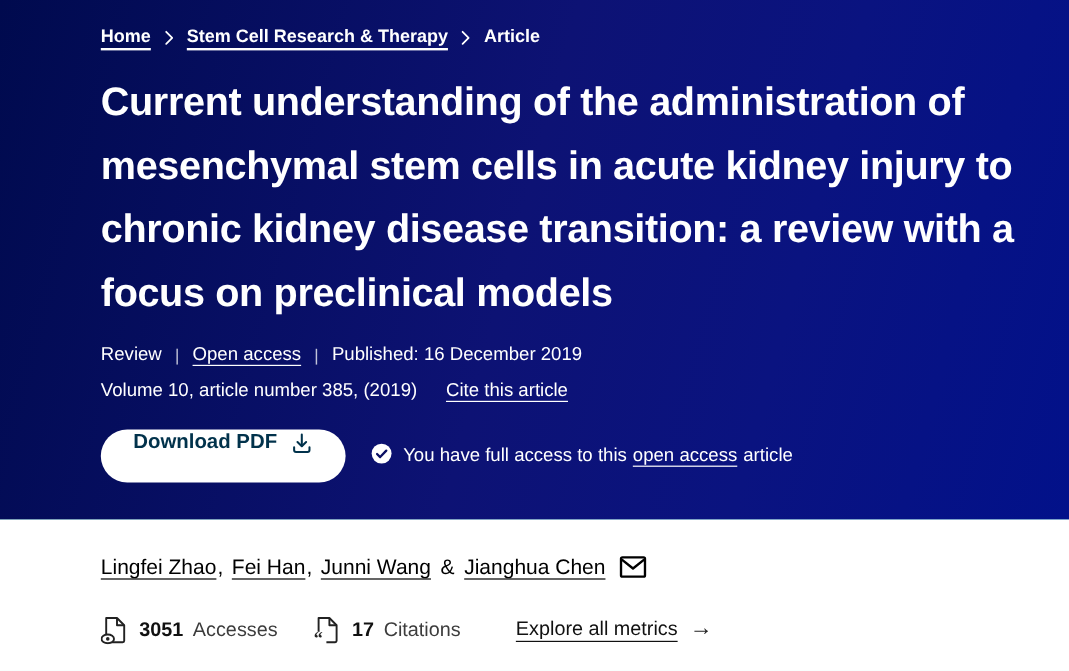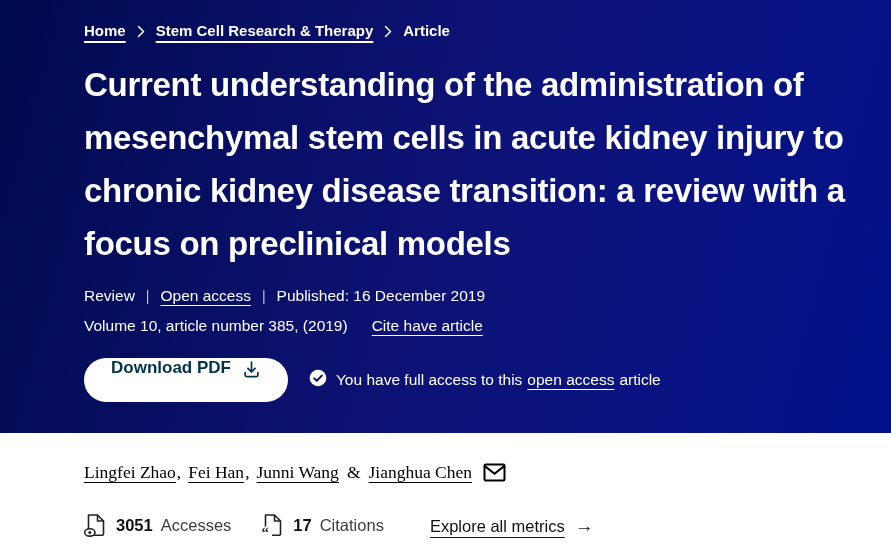--- a/index.html
+++ b/index.html
@@ -43,27 +43,27 @@
     padding: 0 27px; height: 44px; border-radius: 23px;
     font-family: "Liberation Sans", sans-serif;
     font-size: 17px; font-weight: 700; color: #01324b;
   }
   .dl-icon { display: inline-flex; margin-top: 2px; }
   .access-note { display: flex; align-items: center; gap: 9px; margin-left: 21px; font-size: 15.5px; justify-content: center; }
   .access-note .txt { display: inline-flex; gap: 5px; }
 
   
   .body-white { padding: 29px 40px 0 84px; background: #ffffff; color: #000000; }
-  .authors { display: flex; align-items: center; flex-wrap: wrap; font-size: 17.5px; color: #000000; font-family: Liberation Serif, serif; }
+  .authors { display: flex; align-items: center; flex-wrap: wrap; font-size: 17.5px; color: #000000; }
   .authors a.author { color: #000000; text-decoration: underline; text-underline-offset: 4px; text-decoration-thickness: 1.1px; cursor: pointer; }
   .asep { margin: 0 7px 0 1px; }
   .asep.amp { margin: 0 8px; }
   .mail { display: inline-flex; margin-left: 11px; cursor: pointer; }
 
-  .metrics { margin-top: 30px; display: flex; align-items: flex-end; font-size: 16.5px; color: #3c3c3c; }
+  .metrics { margin-top: 30px; display: flex; align-items: flex-start; font-size: 16.5px; color: #3c3c3c; }
   .metric { display: flex; align-items: center; gap: 8px; margin-right: 30px; }
   .metric .num { font-weight: 700; color: #111111; }
   .micon { display: inline-flex; margin-right: 2px; }
   .explore { display: inline-flex; align-items: center; gap: 10px; color: #111111; cursor: pointer; margin-left: 16px; }
   .explore .explore-text { text-decoration: underline; text-underline-offset: 5px; text-decoration-thickness: 1.2px; }
   .arrow { font-size: 19px; color: #222222; text-decoration: none; }
 </style>
 </head>
 <body>
 
@@ -92,21 +92,21 @@
     <div class="meta-row">
       <span>Review</span>
       <span class="pipe">|</span>
       <a class="wlink">Open access</a>
       <span class="pipe">|</span>
       <span>Published: 16 December 2019</span>
     </div>
 
     <div class="volume-row">
       <span>Volume 10, article number 385, (2019)</span>
-      <a class="wlink">Cite have article</a>
+      <a class="wlink">Cite this article</a>
     </div>
 
     <div class="action-row">
       <button class="pdf-btn">
         <span>Download PDF</span>
         <span class="dl-icon">
           <svg width="19" height="19" viewBox="0 0 19 19" fill="none" stroke="#01324b" stroke-width="1.7" stroke-linecap="round" stroke-linejoin="round">
             <path d="M9.5 2.2 v9.2"></path>
             <path d="M5.9 8.3 L9.5 11.9 L13.1 8.3"></path>
             <path d="M3.1 12.7 v2.4 a1.6 1.6 0 0 0 1.6 1.6 h9.6 a1.6 1.6 0 0 0 1.6 -1.6 v-2.4"></path>

